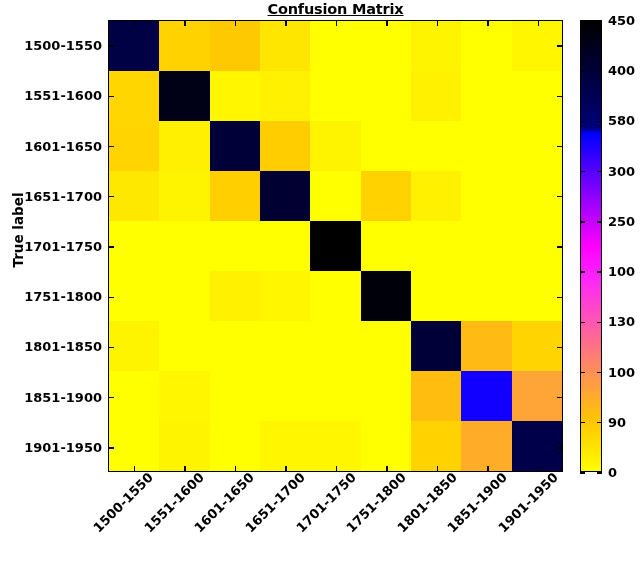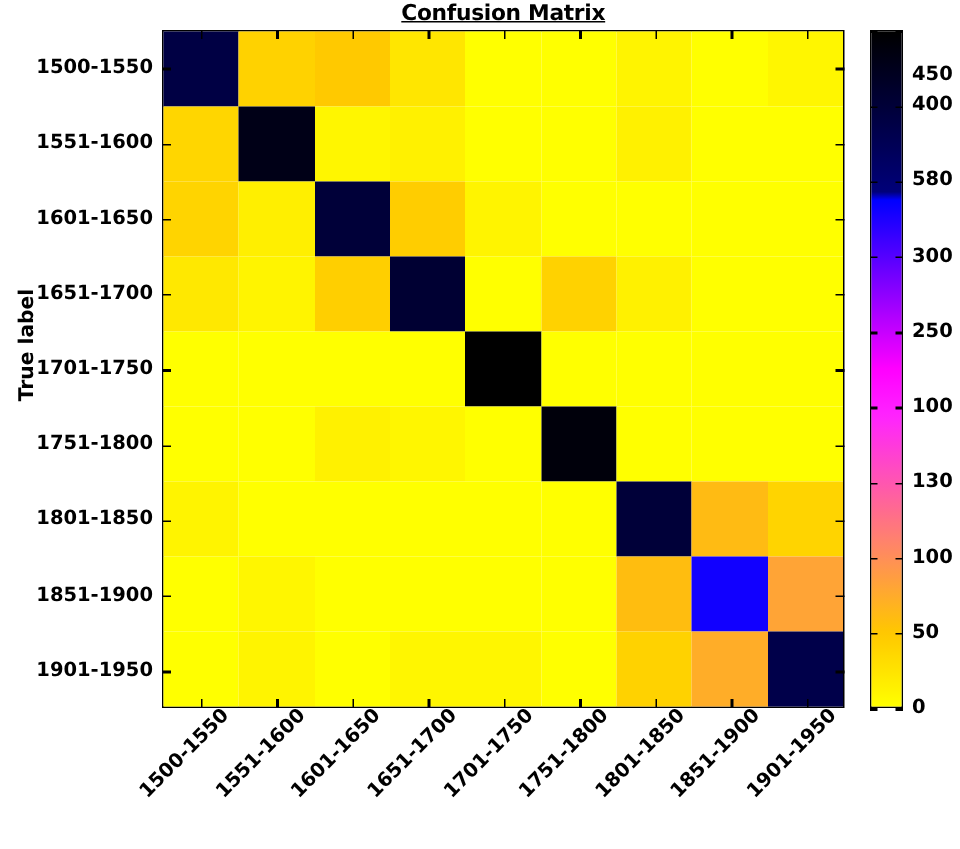--- a/index.html
+++ b/index.html
@@ -369,24 +369,24 @@
       <div class="cb-tick-left" style="top: 149.967px;"></div>
       <div class="cb-tick" style="top: 99.7444px;"></div>
       <div class="cb-tick-left" style="top: 99.7444px;"></div>
       <div class="cb-tick" style="top: 49.5222px;"></div>
       <div class="cb-tick-left" style="top: 49.5222px;"></div>
       <div class="cb-tick" style="top: -0.7px;"></div>
       <div class="cb-tick-left" style="top: -0.7px;"></div>
     </div>
   <div id="cb-labels">
       <div class="cbl" style="top: 472px;">0</div>
-      <div class="cbl" style="top: 421.778px;">50</div>
+      <div class="cbl" style="top: 421.778px;">90</div>
       <div class="cbl" style="top: 371.556px;">100</div>
       <div class="cbl" style="top: 321.333px;">130</div>
       <div class="cbl" style="top: 271.111px;">100</div>
       <div class="cbl" style="top: 220.889px;">250</div>
       <div class="cbl" style="top: 170.667px;">300</div>
       <div class="cbl" style="top: 120.444px;">580</div>
       <div class="cbl" style="top: 70.2222px;">400</div>
-      <div class="cbl" style="top: 20px; margin-top: 30px;">450</div>
+      <div class="cbl" style="top: 20px;">450</div>
     </div>
 
 </div>
 
 </body></html>

